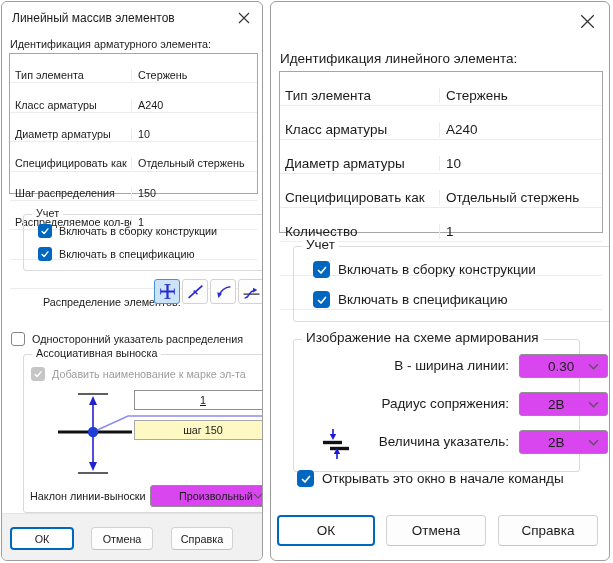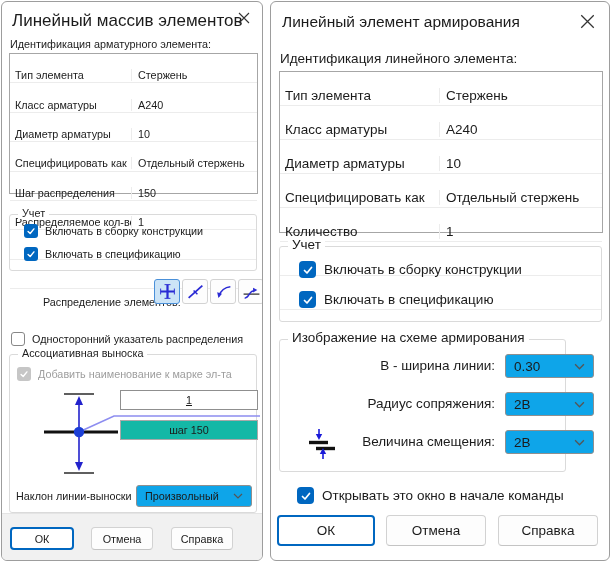--- a/index.html
+++ b/index.html
@@ -6,21 +6,21 @@
   html,body { width:613px; height:563px; background:#fff;
     font-family:"Liberation Sans", sans-serif; color:#1b1b1b; }
   #stage { position:relative; width:613px; height:563px; overflow:hidden; }
 
   .dlg { position:absolute; background:#fff; border:1px solid #9d9d9d;
          border-radius:6px; overflow:hidden; }
   #dlgL { left:1px; top:1px; width:262px; height:560px; font-size:10.8px; }
   #dlgR { left:270px; top:1px; width:340px; height:560px; font-size:13.5px; }
 
   .title { position:absolute; white-space:nowrap; }
-  #dlgL .title { left:10px; top:9px; font-size:17px; }
+  #dlgL .title { left:10px; top:9px; font-size:12px; }
   #dlgR .title { left:11px; top:11px; font-size:15.5px; }
   .close { position:absolute; display:flex; align-items:center; justify-content:center; }
   #dlgL .close { right:11px; top:9px; width:14px; height:14px; }
   #dlgR .close { right:13px; top:11px; width:17px; height:17px; }
 
   .idlabel { position:absolute; white-space:nowrap;text-align:center; }
   #dlgL .idlabel { left:8px; top:36px; }
   #dlgR .idlabel { left:9px; top:49px; }
 
   .ptable { position:absolute; background:#fff; border:1px solid #a6a6a6; }
@@ -29,50 +29,50 @@
   .prow { display:flex; border-bottom:1px solid #ececec; align-items:center;margin-top:14px; }
   .prow:last-child { border-bottom:none; }
   #dlgL .prow { height:15.4px; }
   #dlgR .prow { height:20px; }
   .pname { border-right:1px solid #ececec; padding-left:5px; white-space:nowrap; overflow:hidden; }
   .pval  { padding-left:6px; white-space:nowrap; overflow:hidden; }
   #dlgL .pname { width:122px; }
   #dlgR .pname { width:160px; }
   .pval { flex:1; }
 
-  .grp { position:absolute; border:1px solid #dadada; border-radius:3px; }
+  .grp { position:absolute; border:1px solid #dadada; border-radius:3px;margin-left:14px; }
   .grp-label { position:absolute; background:#fff; padding:0 4px; white-space:nowrap; }
   #dlgL .grp-label { top:-8px; left:8px; }
   #dlgR .grp-label { top:-10px; left:8px; }
 
   .cbrow { position:absolute; display:flex; align-items:center;justify-content:space-between; }
   .cb { flex:none; display:flex; align-items:center; justify-content:center; }
   .cb.sm { width:14px; height:14px; border-radius:3px; margin-right:7px; }
   .cb.lg { width:17px; height:17px; border-radius:4px; margin-right:8px; }
   .cb.on  { background:#0067c0; }
   .cb.off { background:#fff; border:1px solid #878787; }
   .cb.dis { background:#c6c6c6; }
   .cbrow.disabled .cbl { color:#9d9d9d; }
   .cbl { white-space:nowrap; }
 
   .toolrow { position:absolute; left:150px; top:277px; display:flex; }
   .toolbtn { width:26px; height:25px; margin-left:2px; border:1px solid #d3d3d3;
              border-radius:3px; background:#fdfdfd; display:flex;
              align-items:center; justify-content:center; }
   .toolbtn.sel { background:#cce4f7; border-color:#4a90d9; }
 
-  .combo { position:absolute; display:flex; align-items:center; background:#0ea5e9;
-           border:1px solid #8f8f8f; border-radius:3px; }
+  .combo { position:absolute; display:flex; align-items:center; background:#d946ef;
+           border:1px solid #8f8f8f; border-radius:3px;padding-left:20px; }
   .combo .cval { flex:1; padding-left:8px; white-space:nowrap; }
   .combo .chev { margin-right:8px; flex:none; display:flex; }
 
   .field { position:absolute; display:flex; align-items:center; justify-content:center;
            border:1px solid #8f8f8f; }
   .field.white { background:#fff; }
-  .field.gray  { background:#14b8a6; border-color:#a9a9a9; }
+  .field.gray  { background:#fef9c3; border-color:#a9a9a9; }
 
   .btn { position:absolute; display:flex; align-items:center; justify-content:center;
          background:#fdfdfd; border:1px solid #d2d2d2; border-bottom-color:#c4c4c4;
          border-radius:4px; }
   .btn.primary { background:#fff; border:2px solid #0067c0; }
 
   #dlgL .footer { position:absolute; left:0; right:0; top:511px; bottom:0;
                   background:#f1f1f1; border-top:1px solid #e4e4e4; }
 
   .diagram { position:absolute; left:10px; top:32px; width:240px; height:92px; }
@@ -233,21 +233,20 @@
       <div class="btn" style="left:89px; top:13px; width:62px; height:23px;">
         <span>Отмена</span>
       </div>
       <div class="btn" style="left:169px; top:13px; width:62px; height:23px;">
         <span>Справка</span>
       </div>
     </div>
   </div>
 
   <div class="dlg" id="dlgR">
-    <div class="title">Линейный элемент армирования</div>
     <div class="close">
       <svg width="15" height="15" viewBox="0 0 12 12">
           <path d="M1 1l10 10M11 1L1 11" stroke="#333" stroke-width="1" fill="none"></path>
         </svg>
     </div>
 
     <div class="idlabel">Идентификация линейного элемента:</div>
 
     <div class="ptable">
       <div class="prow">
@@ -328,32 +327,32 @@
       </div>
 
       <svg style="position:absolute; left:26px; top:88px;" width="36" height="32" viewBox="0 0 36 32">
         <path d="M3 14.5h19" stroke="#111" stroke-width="3.4" fill="none"></path>
         <path d="M10 20.5h19" stroke="#111" stroke-width="3.4" fill="none"></path>
         <path d="M13 1v6" stroke="#1a1ad8" stroke-width="1.6" fill="none"></path>
         <polygon points="13,12 9.8,6 16.2,6" fill="#1a1ad8"></polygon>
         <path d="M17 31v-6" stroke="#1a1ad8" stroke-width="1.6" fill="none"></path>
         <polygon points="17,20 13.8,26 20.2,26" fill="#1a1ad8"></polygon>
       </svg>
-      <div style="position:absolute; left:20px; top:90px; width:195px; text-align:right; line-height:24px;">Величина смещения:</div>
+      <div style="position:absolute; left:20px; top:90px; width:195px; text-align:right; line-height:24px;">Величина указатель:</div>
       <div class="combo" style="left:225px; top:90px; width:89px; height:24px;">
         <span class="cval">2В</span>
         <span class="chev">
           <svg width="11" height="7" viewBox="0 0 10 6">
               <path d="M1 1l4 4 4-4" fill="none" stroke="#555" stroke-width="1.2"></path>
             </svg>
         </span>
       </div>
     </div>
 
-    <div class="cbrow" style="left:26px; top:485px;">
+    <div class="cbrow" style="left:26px; top:468px;">
       <span class="cb lg on">
         <svg width="12" height="12" viewBox="0 0 12 12">
             <polyline points="2.5,6.5 5,9 9.5,3.5" fill="none" stroke="#fff" stroke-width="1.7" stroke-linecap="round" stroke-linejoin="round"></polyline>
           </svg>
       </span>
       <span class="cbl">Открывать это окно в начале команды</span>
     </div>
 
     <div class="btn primary" style="left:6px; top:513px; width:98px; height:31px;">
       <span>ОК</span>

